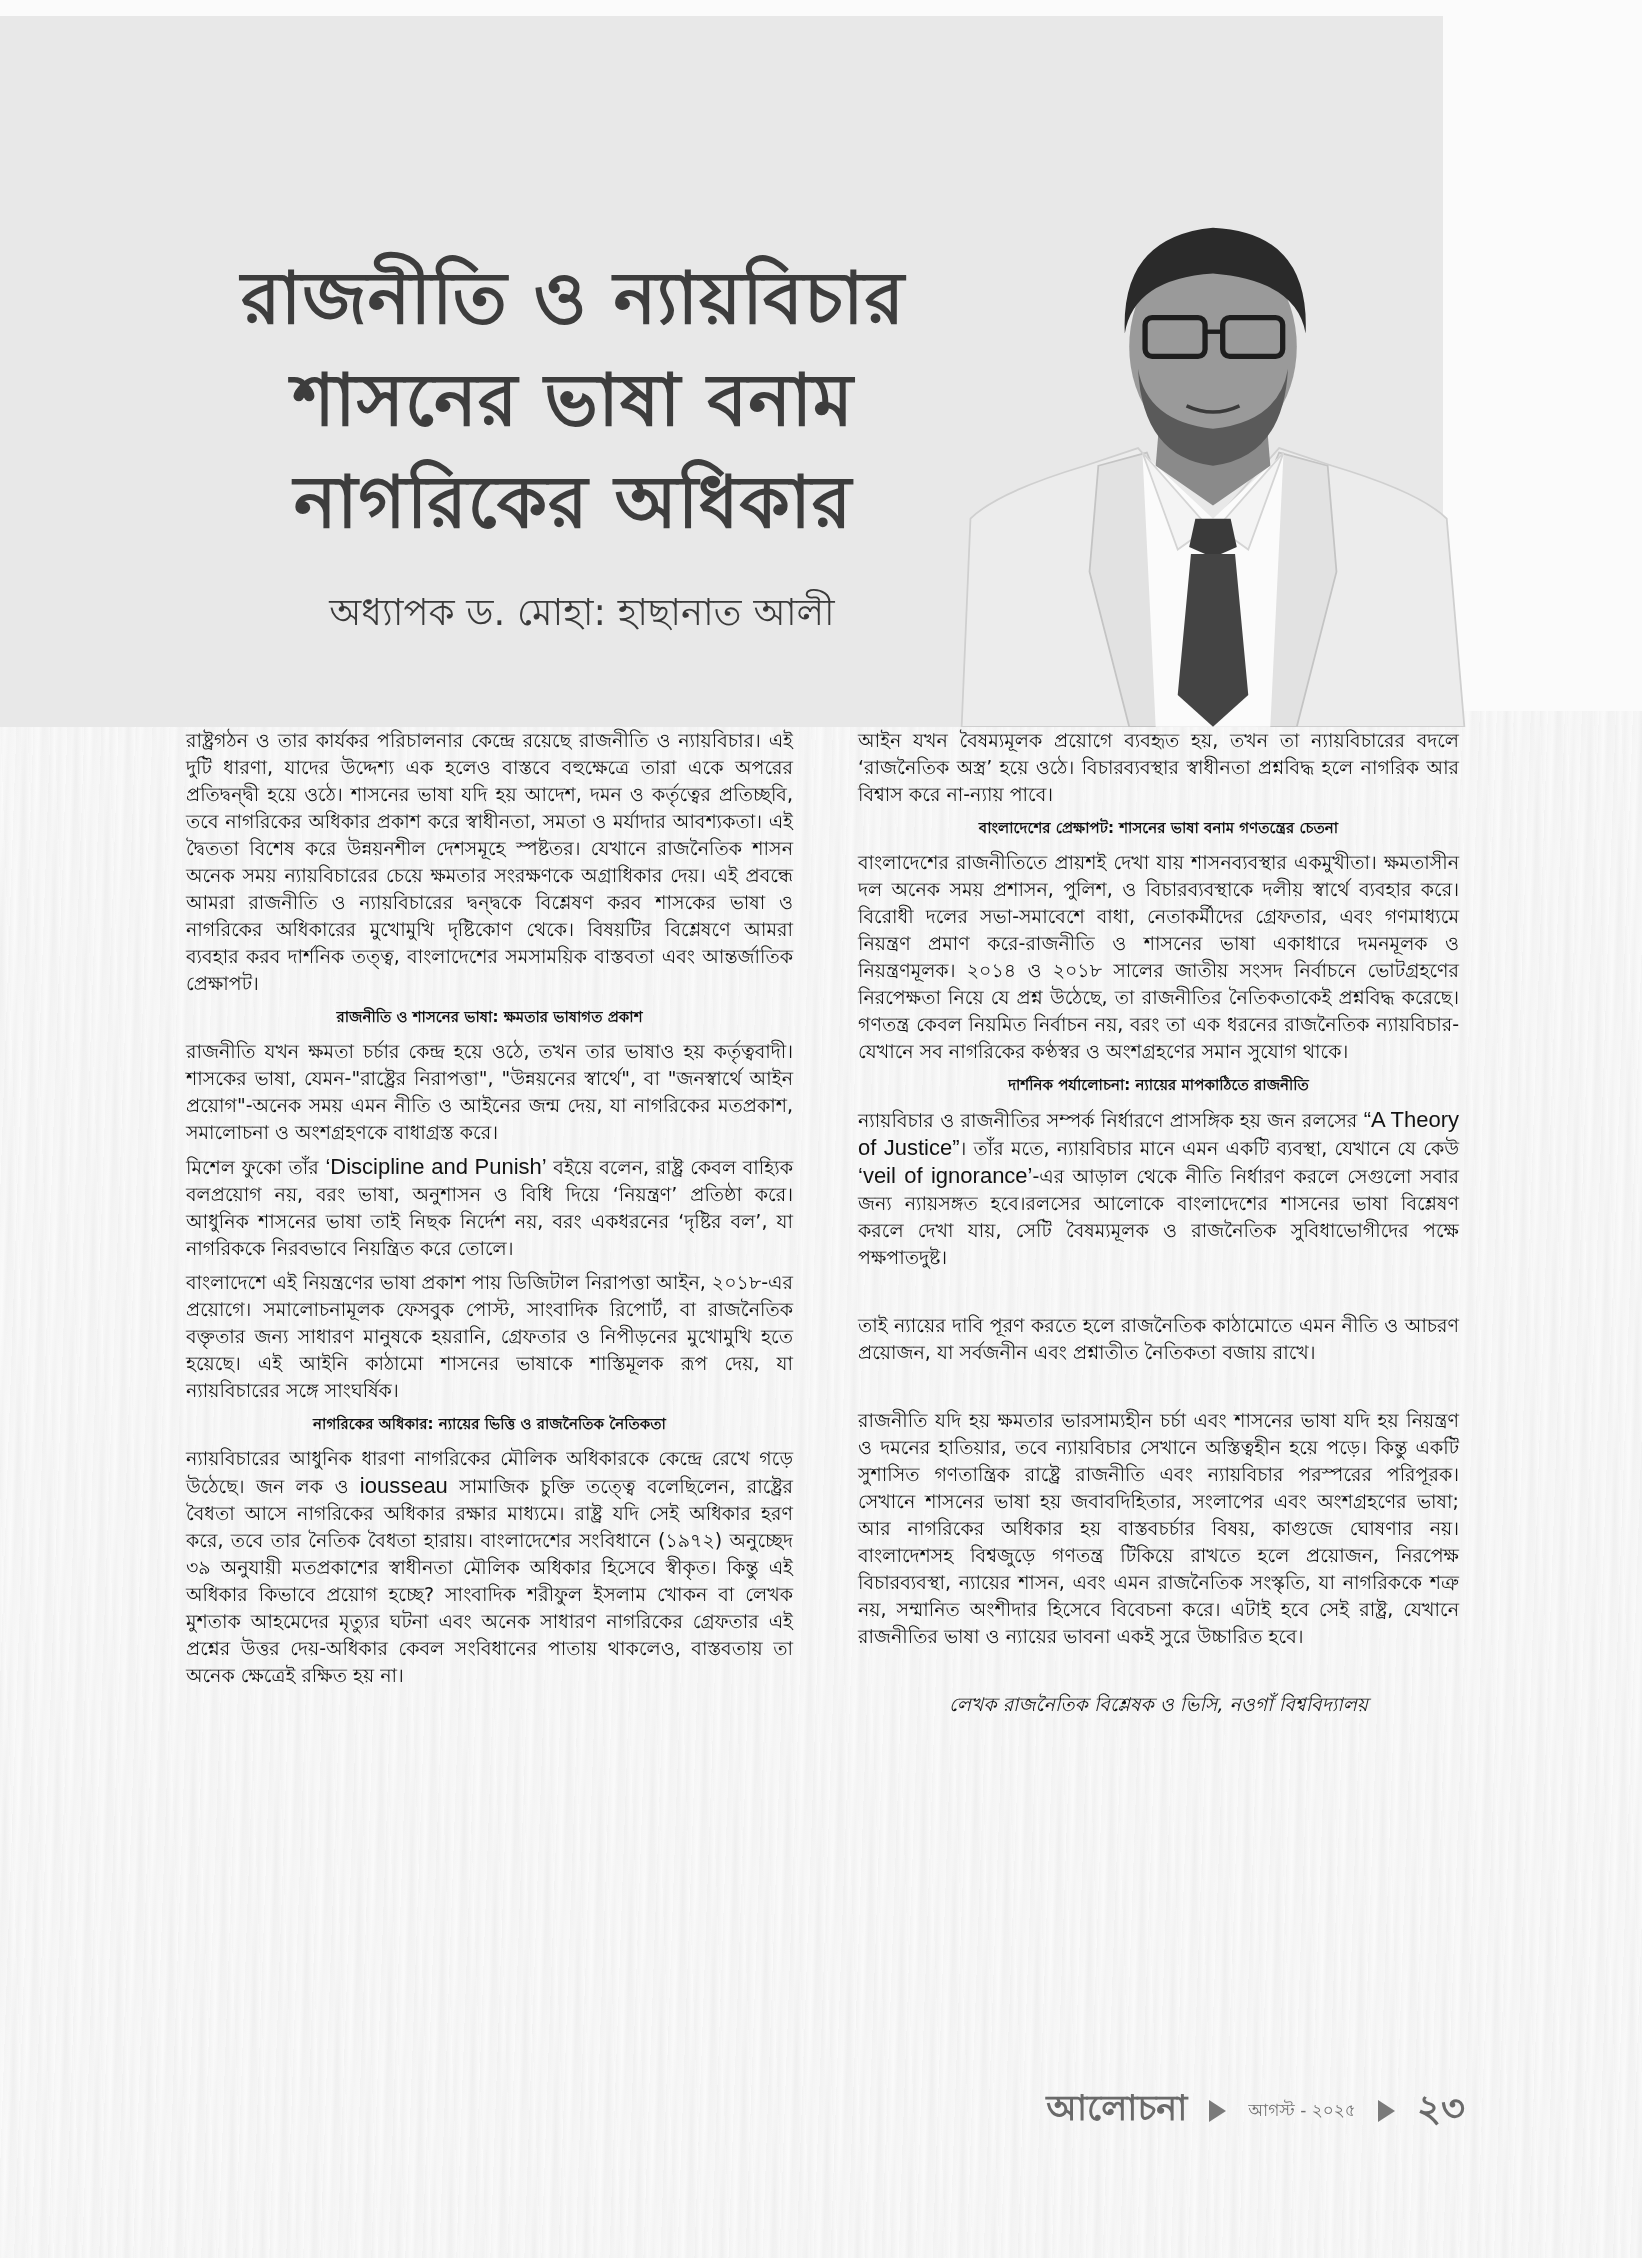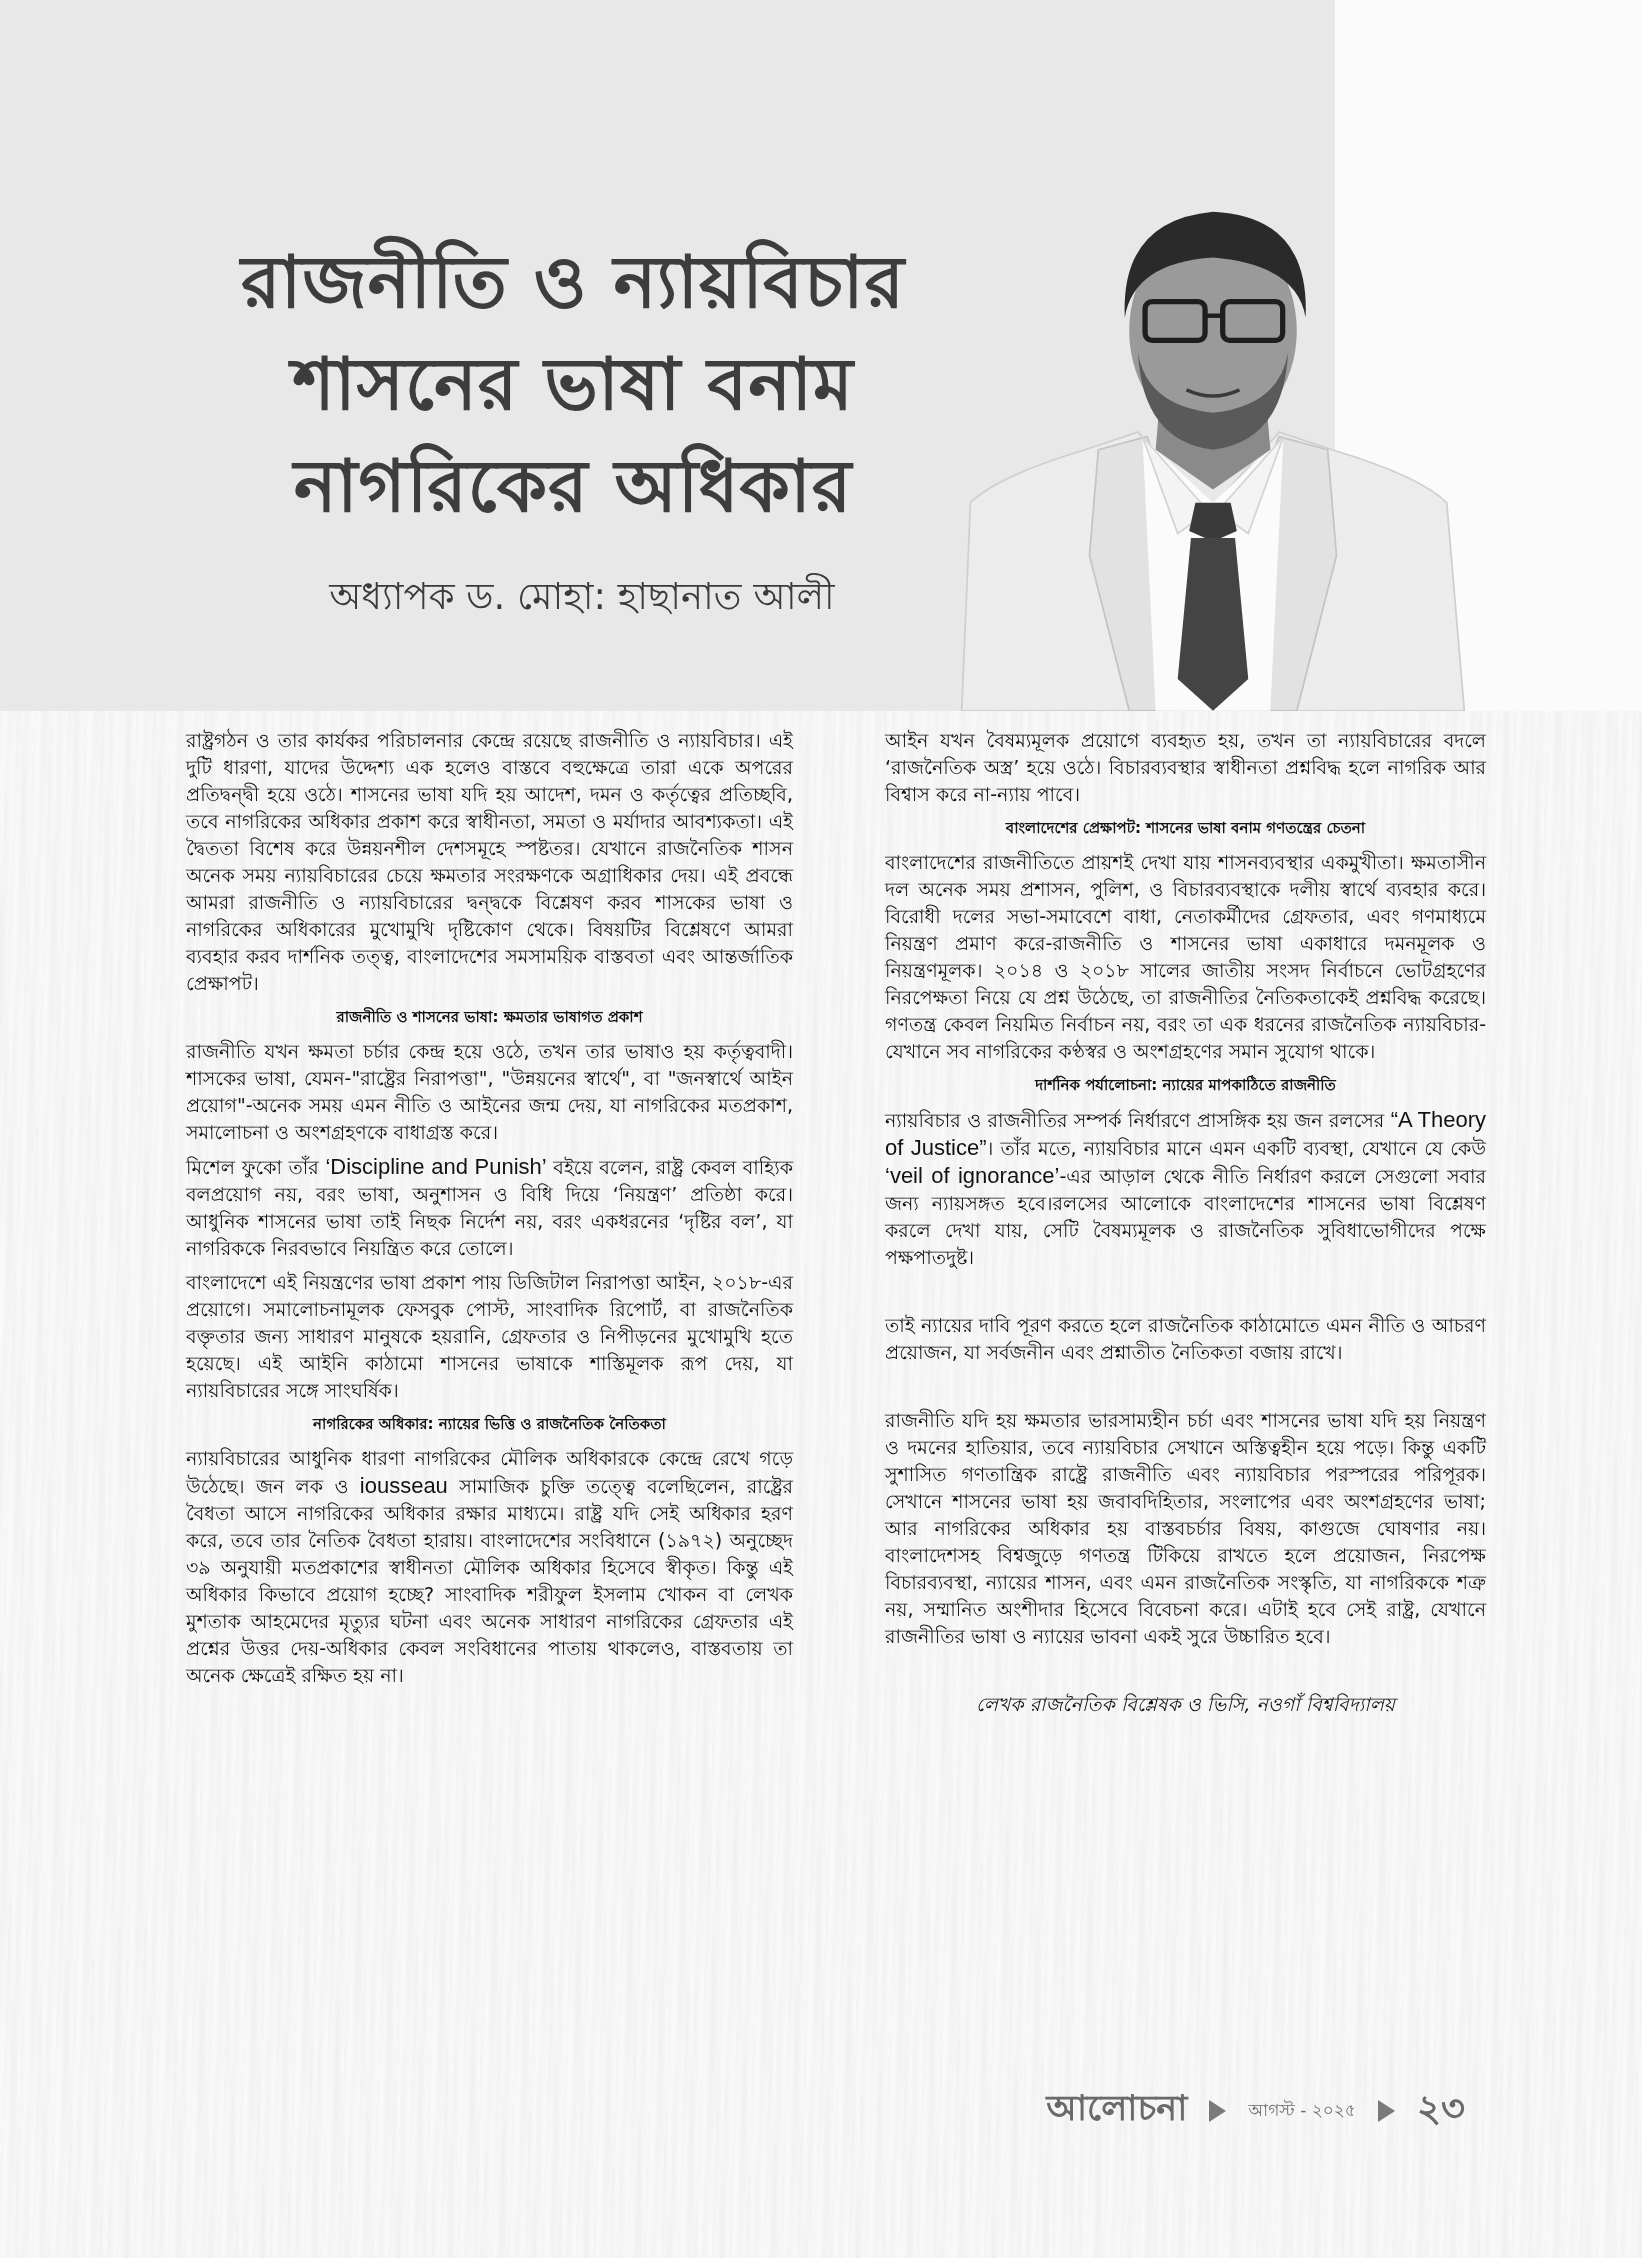--- a/index.html
+++ b/index.html
@@ -10,21 +10,21 @@
       color: #111;
     }
     .paper-texture {
       position: absolute; left: 0; top: 711px; width: 1643px; height: 1547px;
       background:
         repeating-linear-gradient(92deg, rgba(0,0,0,0.018) 0px, rgba(0,0,0,0) 5.3px, rgba(0,0,0,0.025) 9.7px, rgba(0,0,0,0) 17px),
         repeating-linear-gradient(88deg, rgba(0,0,0,0.012) 0px, rgba(0,0,0,0) 8px, rgba(0,0,0,0.02) 20px, rgba(0,0,0,0) 27px),
         #fafafa;
     }
     .header-band {
-      position: absolute; left: 0; top: 0; width: 1335px; height: 711px;
+      position: absolute; left: 0; top: 16px; width: 1443px; height: 711px;
       background: #e8e8e8;
     }
     .title {
       position: absolute; left: 176px; top: 231px; width: 794px;
       text-align: center; color: #3d3d3d;
       font-family: "DejaVu Sans", sans-serif; font-weight: bold;
       font-size: 72px; line-height: 102px; letter-spacing: 0.9px;
     }
     .title div { white-space: nowrap; }
     .byline {
@@ -40,21 +40,21 @@
     }
     .portrait svg { display: block; }
 
     .col {
       position: absolute; top: 720px;
       font-family: "DejaVu Sans", sans-serif;
       font-size: 19px; line-height: 27px; color: #121212;
       text-align: justify;
     }
     .col-left { left: 179px; width: 621px; }
-    .col-right { left: 878px; width: 615px; }
+    .col-right { left: 851px; width: 615px; }
     .col p { margin: 7px; }
     .col h3 { margin: 0; font-size: 15px; line-height: 27px; font-weight: bold; text-align: center; }
     .col .gap { height: 27px; }
     .col .sig { font-style: italic; font-weight: normal; text-align: center; }
     .latin { font-family: "Liberation Sans", sans-serif; font-size: 22px; }
 
     .footer {
       position: absolute; top: 2084px; left: 1094px; width: 371px; height: 53px;
       display: flex; align-items: center; justify-content: flex-end; gap: 22px;
       color: #6e6e6e; white-space: nowrap;

